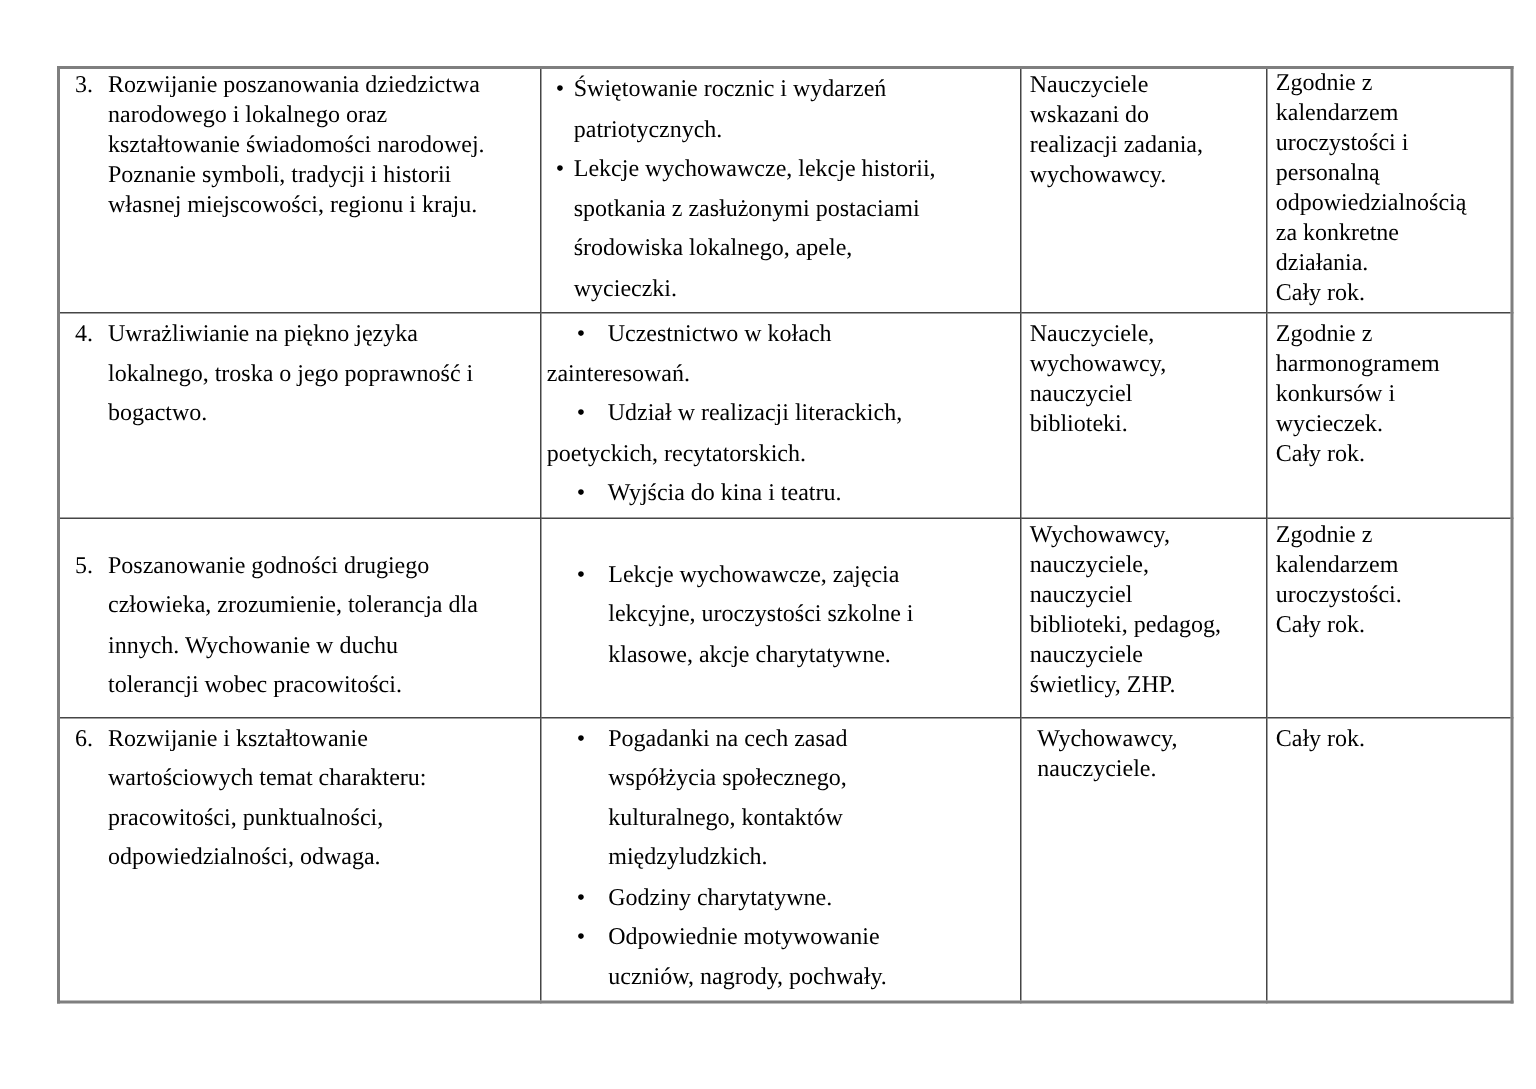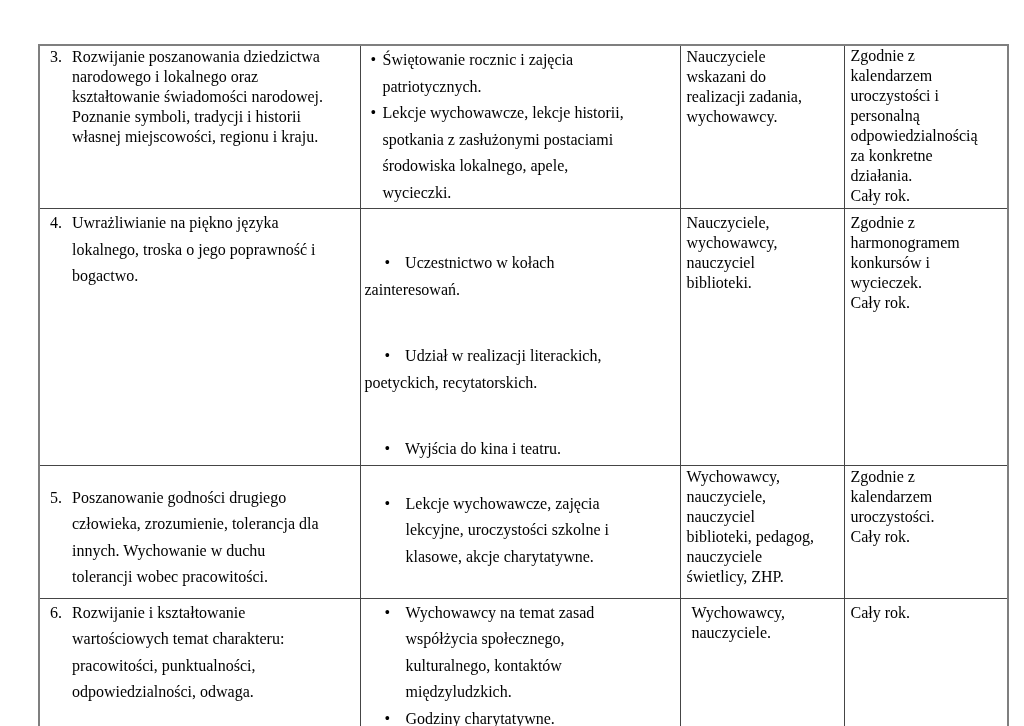--- a/index.html
+++ b/index.html
@@ -29,21 +29,21 @@
   td.pt-xl  { padding-top:25px; }
   td.pt-sm  { padding-top:4px; }
   td.indent-sm { padding-left:11px; }
   .numbered { display:flex; }
   .num { flex:0 0 22px; }
   .ntext { flex:1 1 auto; }
   .bullet-a { display:flex; }
   .bullet-a .dot { flex:0 0 12px; }
   .bullet-c { display:flex; margin-left:20px; }
   .bullet-c .dot { flex:0 0 21px; }
-  .bullet-b { text-indent:20px;margin-top:40px; }
+  .bullet-b { text-indent:20px; }
   .bullet-b .dot { margin-right:15px; }
 </style>
 </head>
 <body>
 
 <div class="page">
   <table class="doc">
     <colgroup>
       <col style="width:321px">
         <col style="width:320px">
@@ -59,21 +59,21 @@
           <span class="ntext pre">Rozwijanie poszanowania dziedzictwa
 narodowego i lokalnego oraz
 kształtowanie świadomości narodowej.
 Poznanie symboli, tradycji i historii
 własnej miejscowości, regionu i kraju.</span>
         </div>
       </td>
       <td class="c2 first lh-x">
         <div class="bullet-a">
           <span class="dot">•</span>
-          <span class="pre">Świętowanie rocznic i zajęcia
+          <span class="pre">Świętowanie rocznic i wydarzeń
 patriotycznych.</span>
         </div>
         <div class="bullet-a">
           <span class="dot">•</span>
           <span class="pre">Lekcje wychowawcze, lekcje historii,
 spotkania z zasłużonymi postaciami
 środowiska lokalnego, apele,
 wycieczki.</span>
         </div>
       </td>
@@ -172,21 +172,21 @@
           <span class="num">6.</span>
           <span class="ntext pre">Rozwijanie i kształtowanie
 wartościowych temat charakteru:
 pracowitości, punktualności,
 odpowiedzialności, odwaga.</span>
         </div>
       </td>
       <td class="c2 lh-x">
         <div class="bullet-c">
           <span class="dot">•</span>
-          <span class="pre">Wychowawcy na temat zasad
+          <span class="pre">Pogadanki na cech zasad
 współżycia społecznego,
 kulturalnego, kontaktów
 międzyludzkich.</span>
         </div>
         <div class="bullet-c">
           <span class="dot">•</span>
           <span class="pre">Godziny charytatywne.</span>
         </div>
         <div class="bullet-c">
           <span class="dot">•</span>

